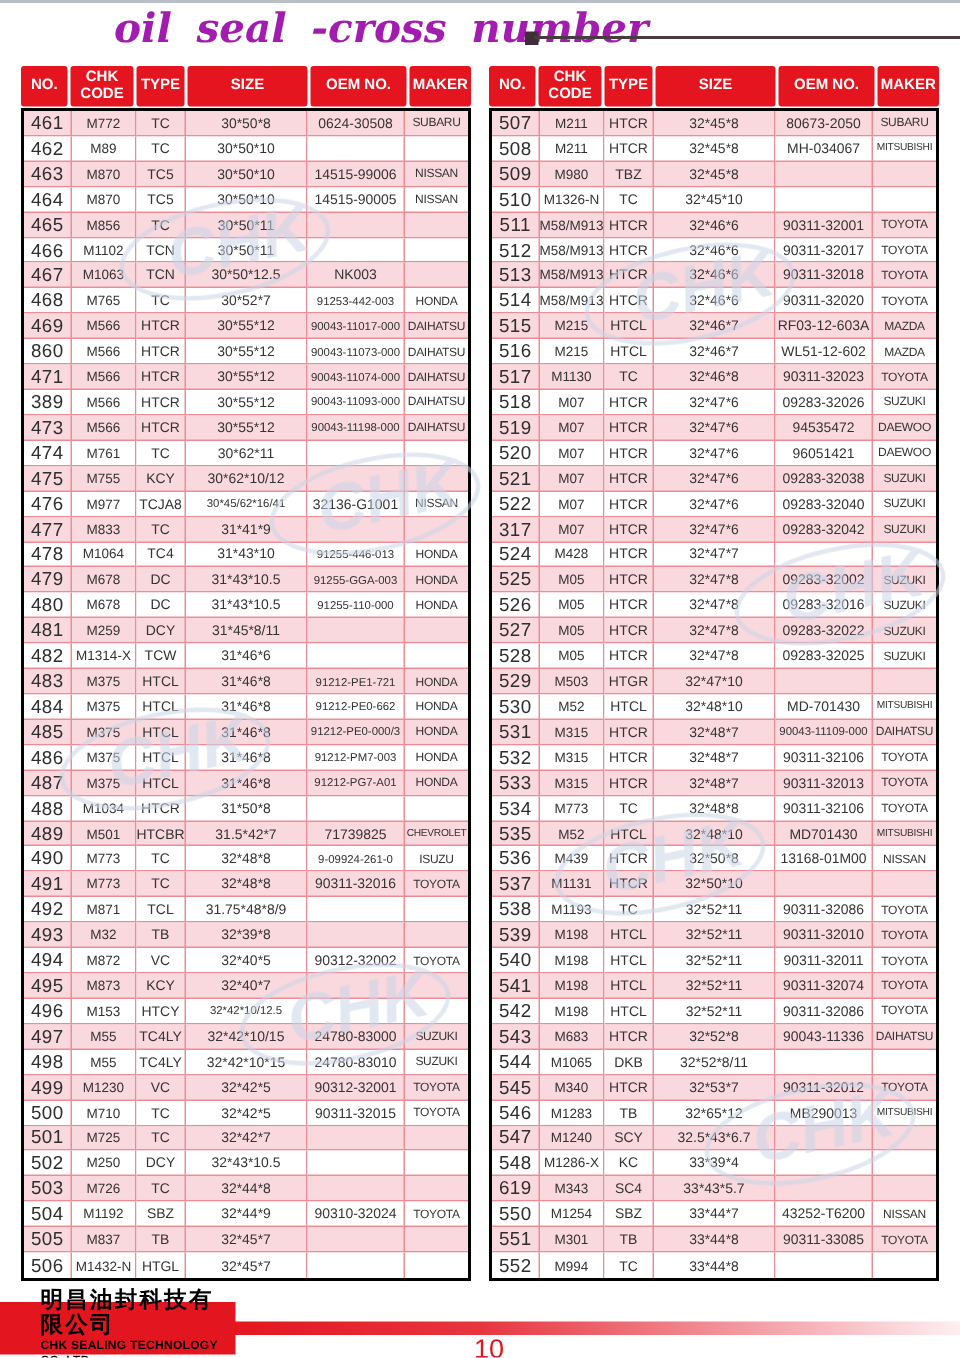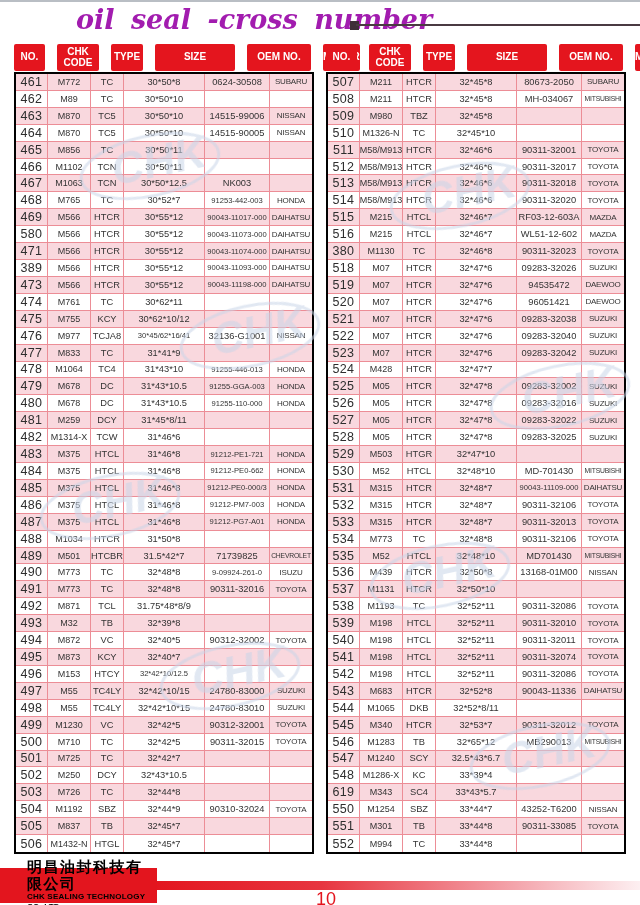--- a/index.html
+++ b/index.html
@@ -15,21 +15,21 @@
     word-spacing:7px;letter-spacing:0px;white-space:nowrap;
   }
   .title-square{position:absolute;left:350px;top:21px;width:9px;height:9px;background:#3f2e38;}
   .title-line{position:absolute;left:356px;top:24px;width:284px;height:2px;background:#4a3a42;}
 
   .tbl{position:absolute;width:300px;top:44px;}
   .tbl.left{left:14px;}
   .tbl.right{left:326px;}
   .thead{
     display:grid;grid-template-columns:31px 42px 32px 80px 64px 1fr;
-    gap:12px;height:27px;width:300px;
+    gap:2px;height:27px;width:300px;
   }
   .hcell{
     background:#e4151e;color:#ffffff;font-weight:bold;font-size:10px;
     display:flex;align-items:center;justify-content:center;text-align:center;
     line-height:1.02;border-radius:2px;
   }
   .tbody{
     margin-top:1px;width:296px;height:778px;
     border:2px solid #000000;
     display:grid;grid-template-columns:32px 43px 33px 81px 65px 1fr;
@@ -133,21 +133,21 @@
       <div class="cell c2">TC</div>
       <div class="cell c3">30*52*7</div>
       <div class="cell c4 sm">91253-442-003</div>
       <div class="cell c5">HONDA</div>
       <div class="cell c0 pink">469</div>
       <div class="cell c1 pink">M566</div>
       <div class="cell c2 pink">HTCR</div>
       <div class="cell c3 pink">30*55*12</div>
       <div class="cell c4 pink sm">90043-11017-000</div>
       <div class="cell c5 pink">DAIHATSU</div>
-      <div class="cell c0">580</div>
+      <div class="cell c0">860</div>
       <div class="cell c1">M566</div>
       <div class="cell c2">HTCR</div>
       <div class="cell c3">30*55*12</div>
       <div class="cell c4 sm">90043-11073-000</div>
       <div class="cell c5">DAIHATSU</div>
       <div class="cell c0 pink">471</div>
       <div class="cell c1 pink">M566</div>
       <div class="cell c2 pink">HTCR</div>
       <div class="cell c3 pink">30*55*12</div>
       <div class="cell c4 pink sm">90043-11074-000</div>
@@ -428,21 +428,21 @@
       <div class="cell c2 pink">HTCL</div>
       <div class="cell c3 pink">32*46*7</div>
       <div class="cell c4 pink">RF03-12-603A</div>
       <div class="cell c5 pink">MAZDA</div>
       <div class="cell c0">516</div>
       <div class="cell c1">M215</div>
       <div class="cell c2">HTCL</div>
       <div class="cell c3">32*46*7</div>
       <div class="cell c4">WL51-12-602</div>
       <div class="cell c5">MAZDA</div>
-      <div class="cell c0 pink">380</div>
+      <div class="cell c0 pink">517</div>
       <div class="cell c1 pink">M1130</div>
       <div class="cell c2 pink">TC</div>
       <div class="cell c3 pink">32*46*8</div>
       <div class="cell c4 pink">90311-32023</div>
       <div class="cell c5 pink">TOYOTA</div>
       <div class="cell c0">518</div>
       <div class="cell c1">M07</div>
       <div class="cell c2">HTCR</div>
       <div class="cell c3">32*47*6</div>
       <div class="cell c4">09283-32026</div>
@@ -464,21 +464,21 @@
       <div class="cell c2 pink">HTCR</div>
       <div class="cell c3 pink">32*47*6</div>
       <div class="cell c4 pink">09283-32038</div>
       <div class="cell c5 pink">SUZUKI</div>
       <div class="cell c0">522</div>
       <div class="cell c1">M07</div>
       <div class="cell c2">HTCR</div>
       <div class="cell c3">32*47*6</div>
       <div class="cell c4">09283-32040</div>
       <div class="cell c5">SUZUKI</div>
-      <div class="cell c0 pink">523</div>
+      <div class="cell c0 pink">317</div>
       <div class="cell c1 pink">M07</div>
       <div class="cell c2 pink">HTCR</div>
       <div class="cell c3 pink">32*47*6</div>
       <div class="cell c4 pink">09283-32042</div>
       <div class="cell c5 pink">SUZUKI</div>
       <div class="cell c0">524</div>
       <div class="cell c1">M428</div>
       <div class="cell c2">HTCR</div>
       <div class="cell c3">32*47*7</div>
       <div class="cell c4"></div>

